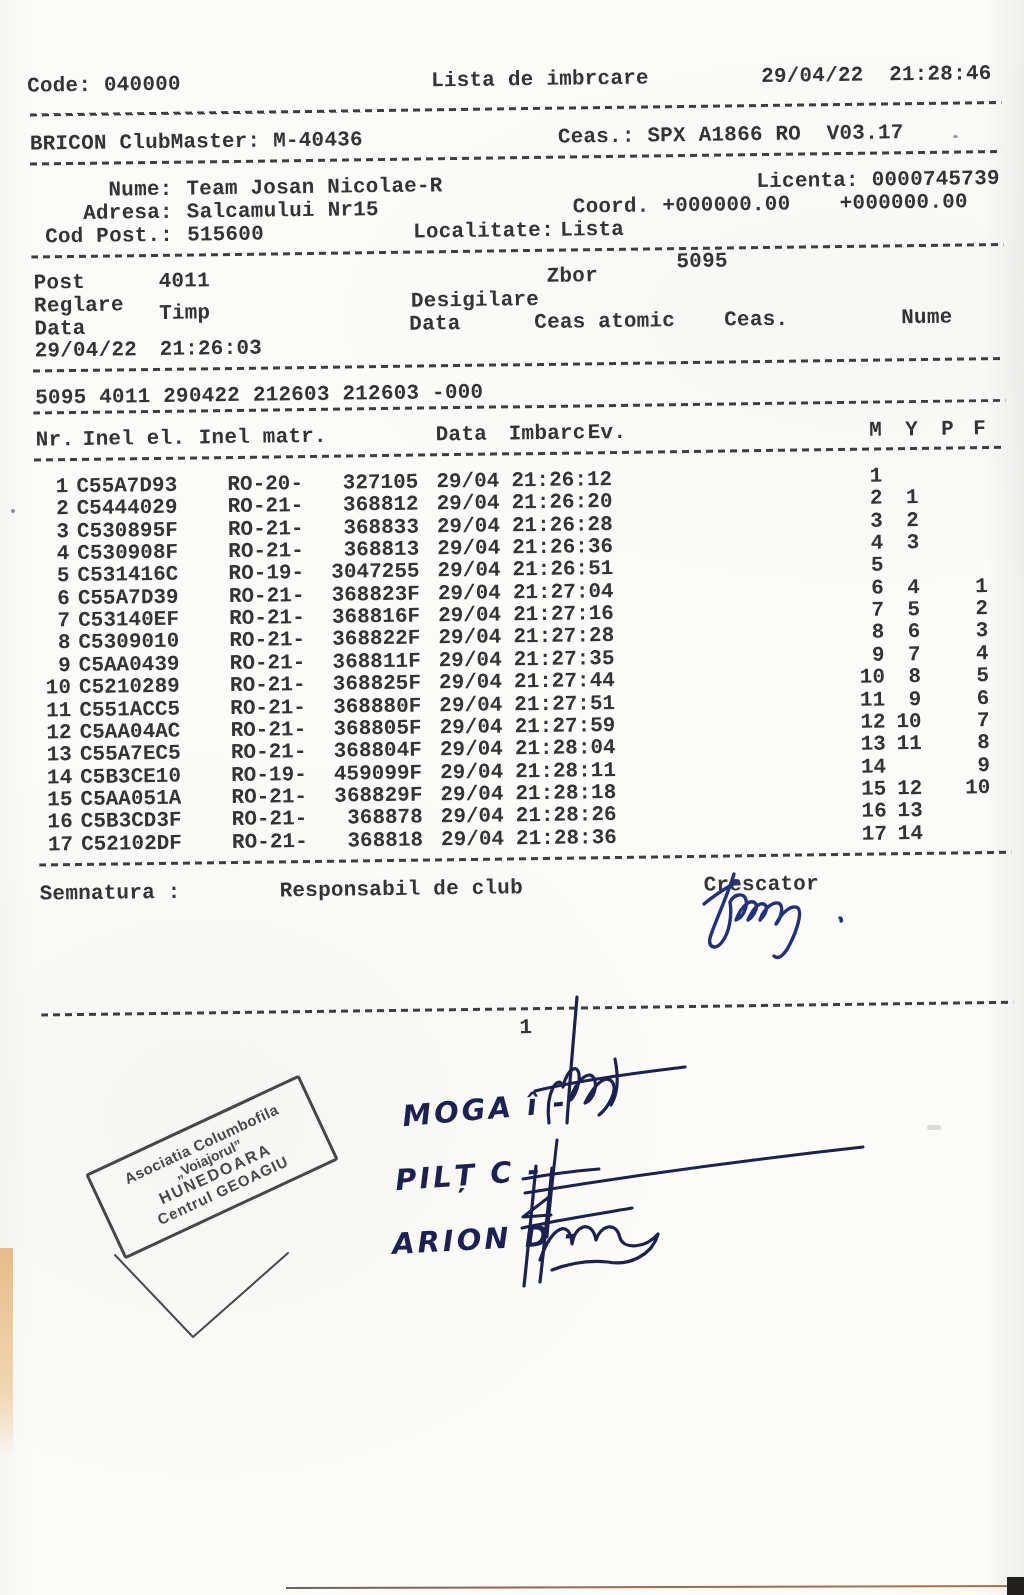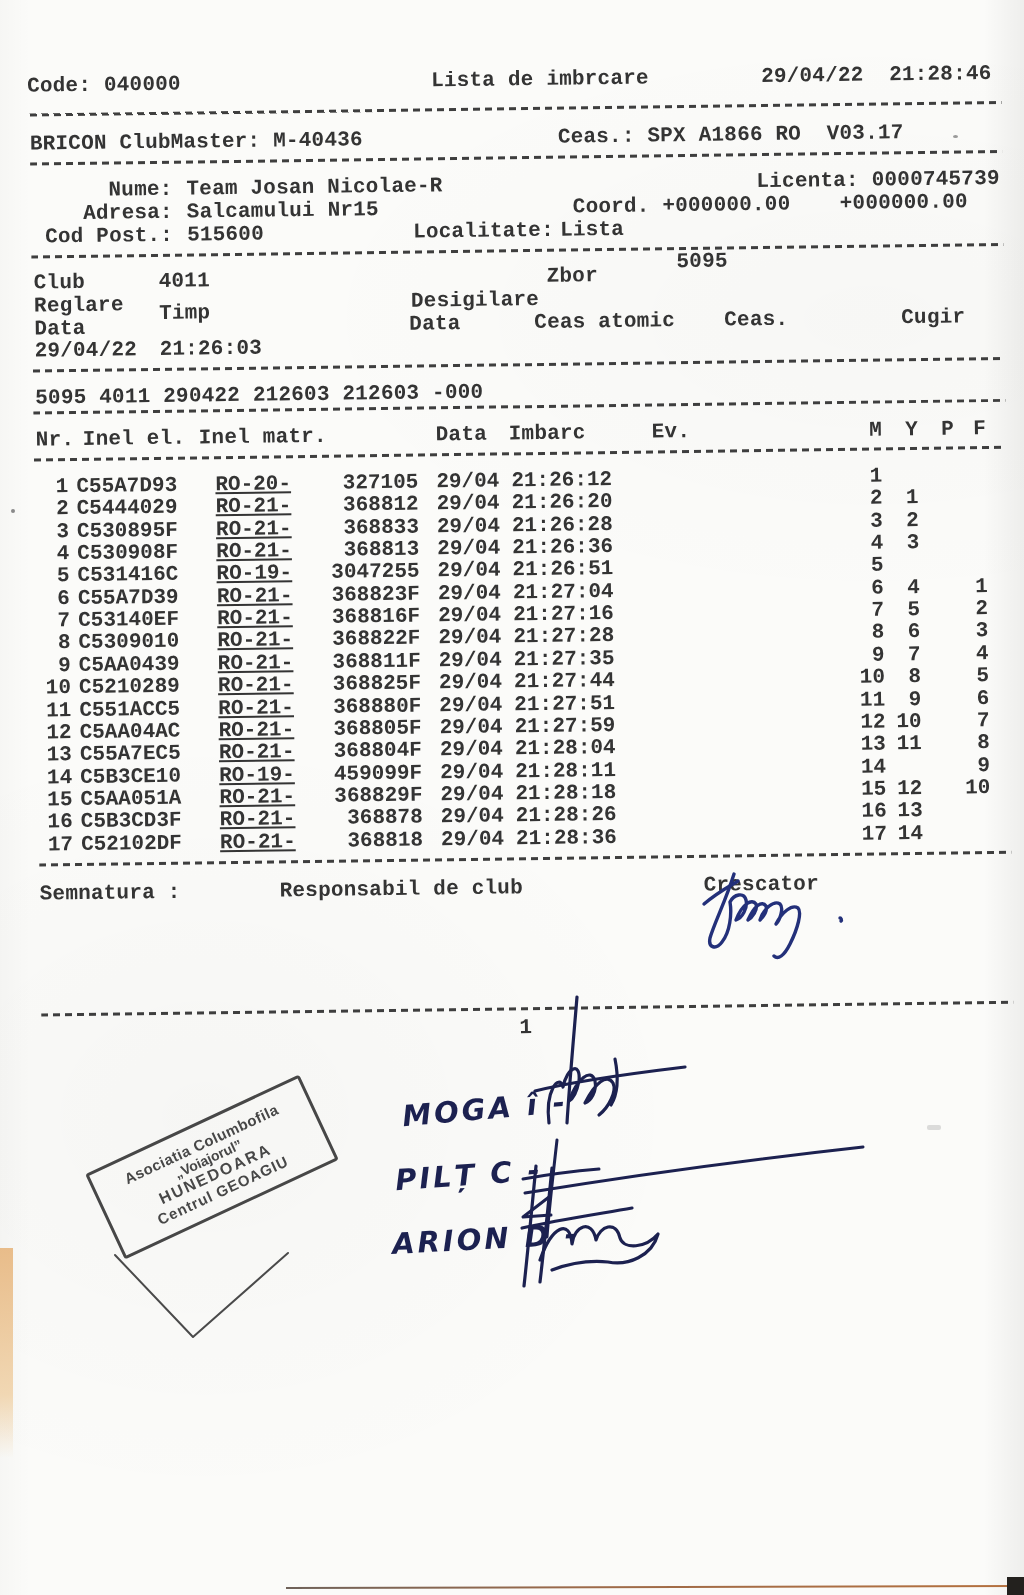--- a/index.html
+++ b/index.html
@@ -18,21 +18,21 @@
   .t{position:absolute;font-size:21px;line-height:22px;font-weight:700;letter-spacing:.2px;white-space:pre;}
   .ra{text-align:right;}
   .dash{position:absolute;left:28px;width:972px;height:3px;
     background:repeating-linear-gradient(90deg,#3e3e3e 0 7px,transparent 7px 12px);}
   
   .rows{position:absolute;left:0;top:477px;width:1024px;}
   .row{position:absolute;left:0;height:22px;width:1024px;}
   .c{position:absolute;font-size:21px;line-height:22px;font-weight:700;white-space:pre;}
   .c.nr{left:28px;width:34px;text-align:right;}
   .c.inel{left:70px;}
-  .c.ring{left:209px;text-decoration:underline;}
+  .c.ring{left:221px;}
   .c.matr{left:298px;width:114px;text-align:right;}
   .c.rdata{left:430px;}
   .c.rtime{left:505px;}
   .c.cm{left:826px;width:50px;text-align:right;}
   .c.cy{left:872px;width:40px;text-align:right;}
   .c.cf{left:938px;width:42px;text-align:right;}
   .hbox{position:absolute;font-size:21px;font-weight:700;white-space:pre;text-align:right;}
   
   .hand{position:absolute;font-family:"DejaVu Sans",sans-serif;font-style:italic;font-weight:600;
     color:var(--pen-dark,#1c2150);letter-spacing:3px;font-size:29px;white-space:pre;}
@@ -77,48 +77,48 @@
     <div class="t" style="left:184px;top:204px">Salcamului Nr15</div>
     <div class="t" style="left:570px;top:204px">Coord. +000000.00</div>
     <div class="t" style="left:837px;top:204px">+000000.00</div>
 
     <div class="t ra" style="left:28px;top:227px;width:142px">Cod Post.:</div>
     <div class="t" style="left:184px;top:227px">515600</div>
     <div class="t" style="left:410px;top:227px">Localitate:</div>
     <div class="t" style="left:557px;top:227px">Lista</div>
     <div class="dash" style="top:256px"></div>
 
-    <div class="t" style="left:30px;top:273px">Club</div>
+    <div class="t" style="left:30px;top:273px">Post</div>
     <div class="t" style="left:155px;top:273px">4011</div>
     <div class="t" style="left:543px;top:273px">Zbor</div>
     <div class="t" style="left:673px;top:260px">5095</div>
 
     <div class="t" style="left:30px;top:296px">Reglare</div>
     <div class="t" style="left:407px;top:296px">Desigilare</div>
 
     <div class="t" style="left:30px;top:319px">Data</div>
     <div class="t" style="left:155px;top:305px">Timp</div>
     <div class="t" style="left:405px;top:319px">Data</div>
     <div class="t" style="left:530px;top:319px">Ceas atomic</div>
     <div class="t" style="left:720px;top:319px">Ceas.</div>
-    <div class="t" style="left:897px;top:319px">Cugir</div>
+    <div class="t" style="left:897px;top:319px">Nume</div>
 
     <div class="t" style="left:30px;top:341px">29/04/22</div>
     <div class="t" style="left:155px;top:341px">21:26:03</div>
     <div class="dash" style="top:370px"></div>
 
     <div class="t" style="left:30px;top:388px">5095 4011 290422 212603 212603 -000</div>
     <div class="dash" style="top:412px"></div>
 
     <div class="t" style="left:30px;top:430px">Nr.</div>
     <div class="t" style="left:77px;top:430px">Inel el.</div>
     <div class="t" style="left:193px;top:430px">Inel matr.</div>
     <div class="t" style="left:430px;top:430px">Data</div>
     <div class="t" style="left:503px;top:430px">Imbarc</div>
-    <div class="t" style="left:646px;top:430px">Ev.</div>
+    <div class="t" style="left:582px;top:430px">Ev.</div>
     <div class="hbox" style="left:826px;top:430px;width:50px">M</div>
     <div class="hbox" style="left:872px;top:430px;width:40px">Y</div>
     <div class="hbox" style="left:900px;top:430px;width:48px">P</div>
     <div class="hbox" style="left:938px;top:430px;width:42px">F</div>
     <div class="dash" style="top:459px"></div>
 
     <div class="rows">
         <div class="row" style="top: 0px;">
           <span class="c nr">1</span>
           <span class="c inel">C55A7D93</span>

